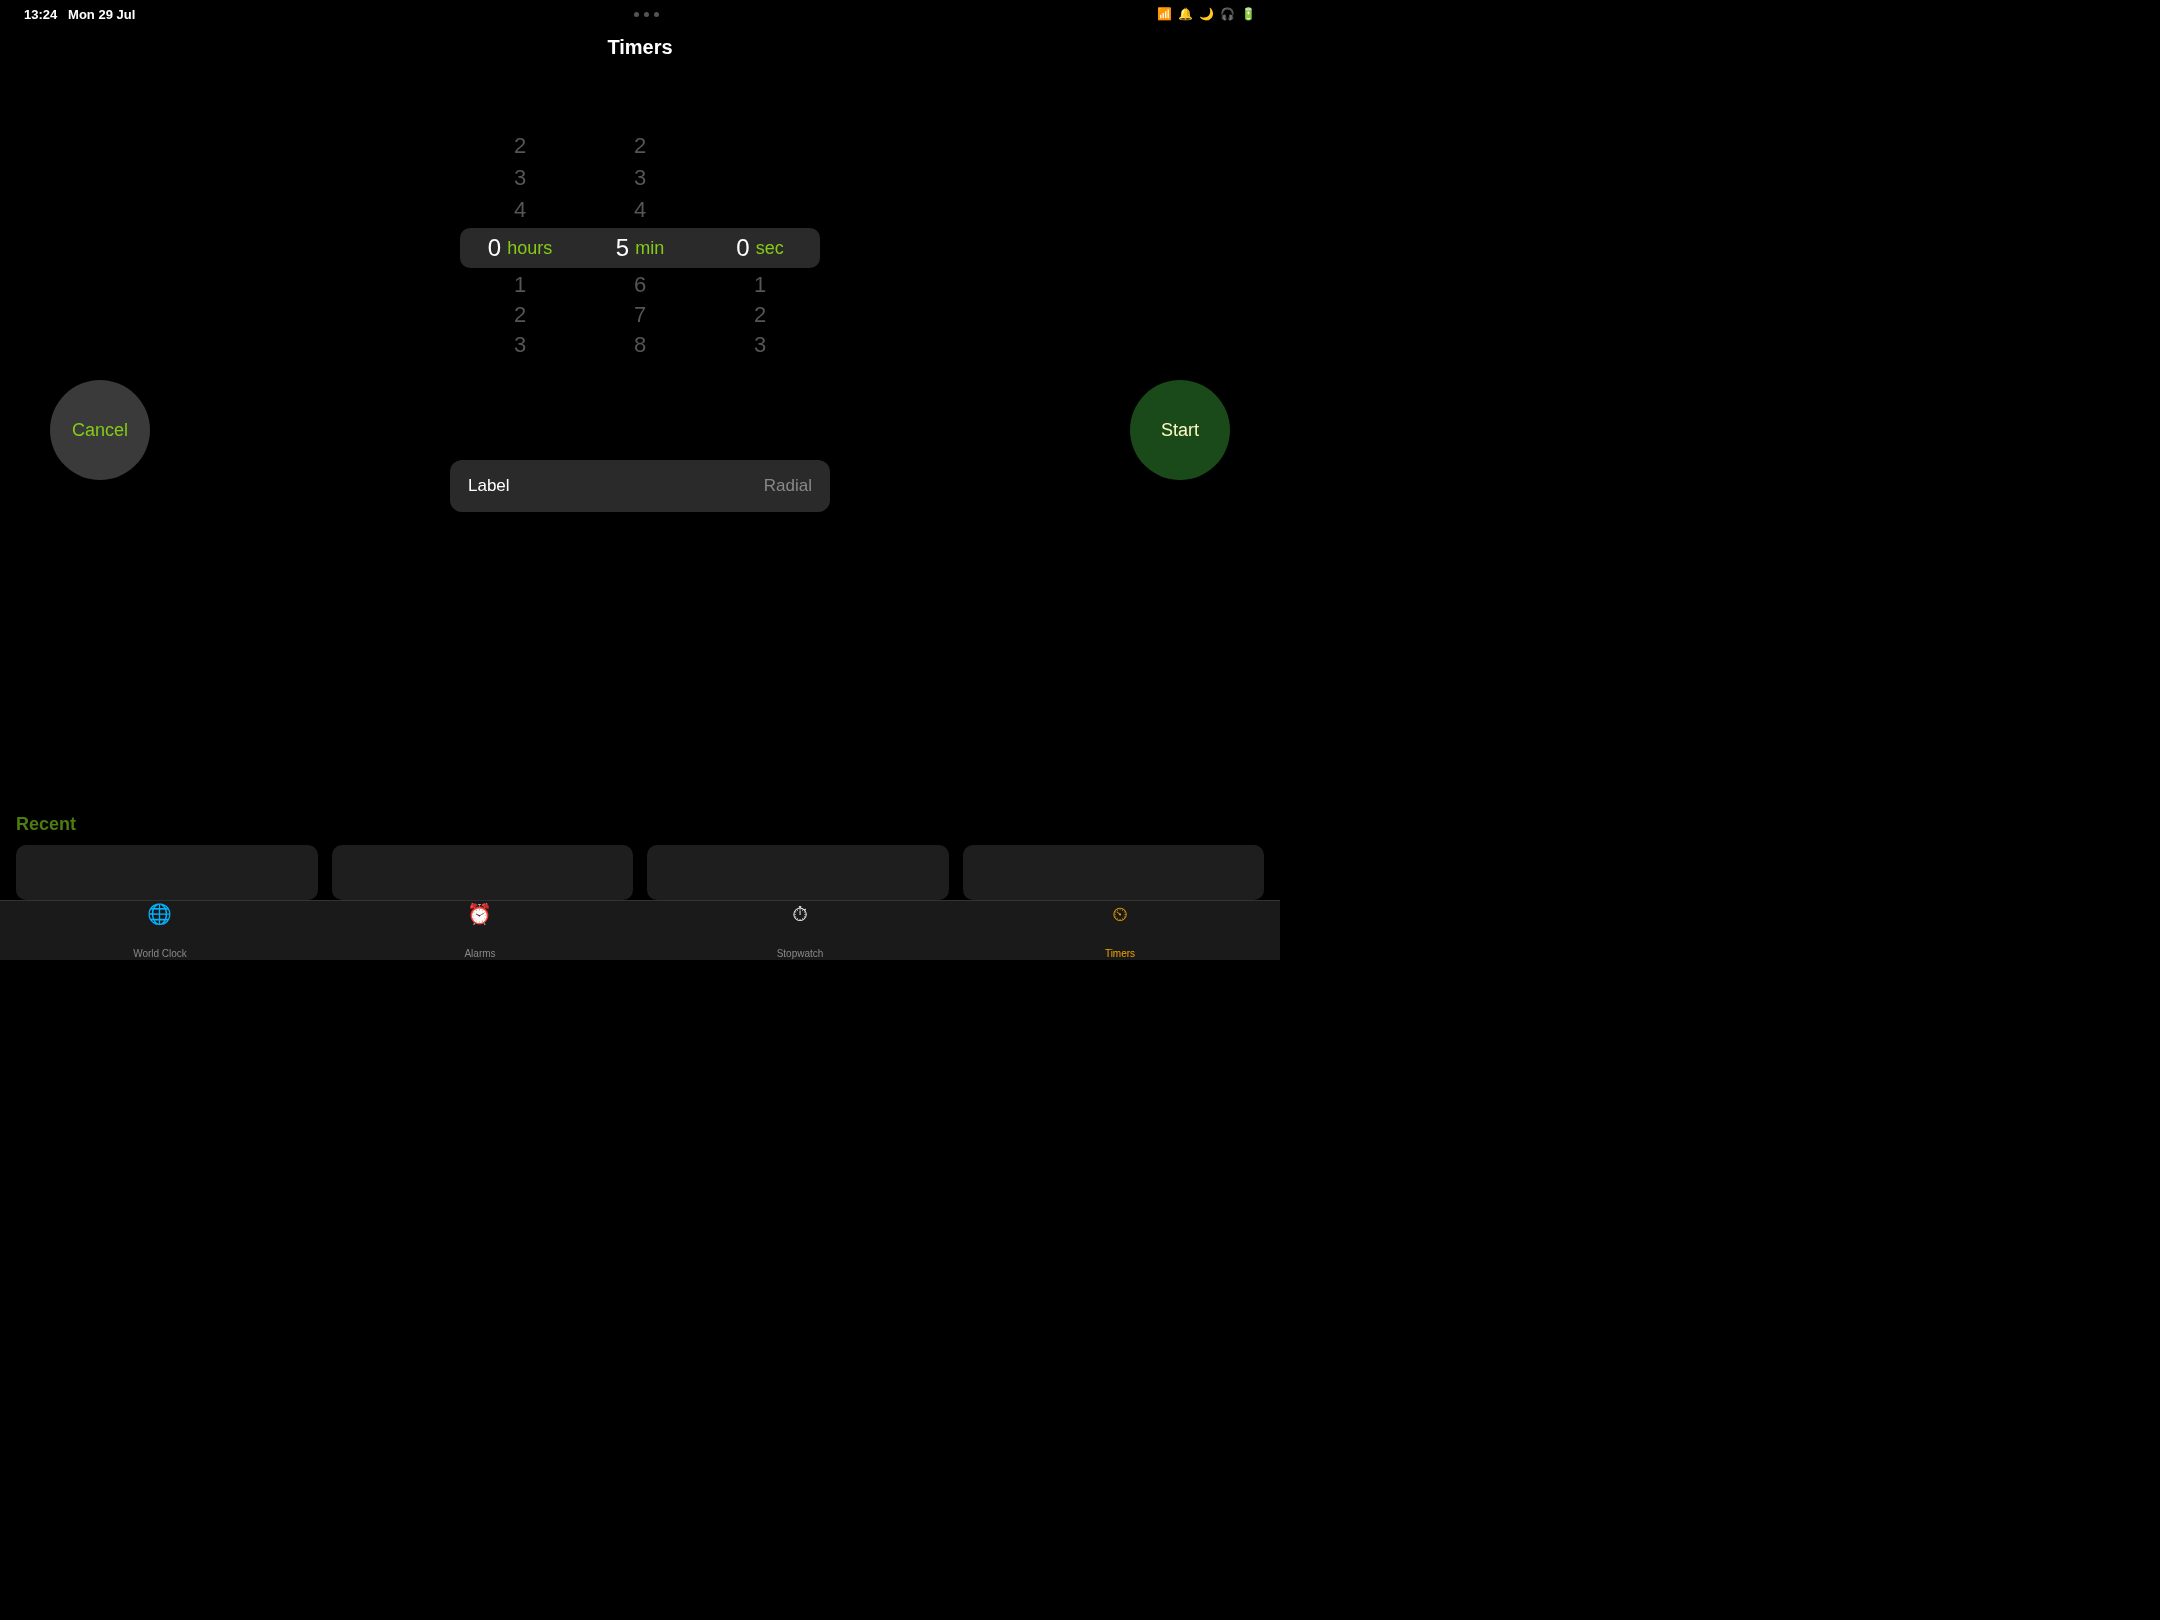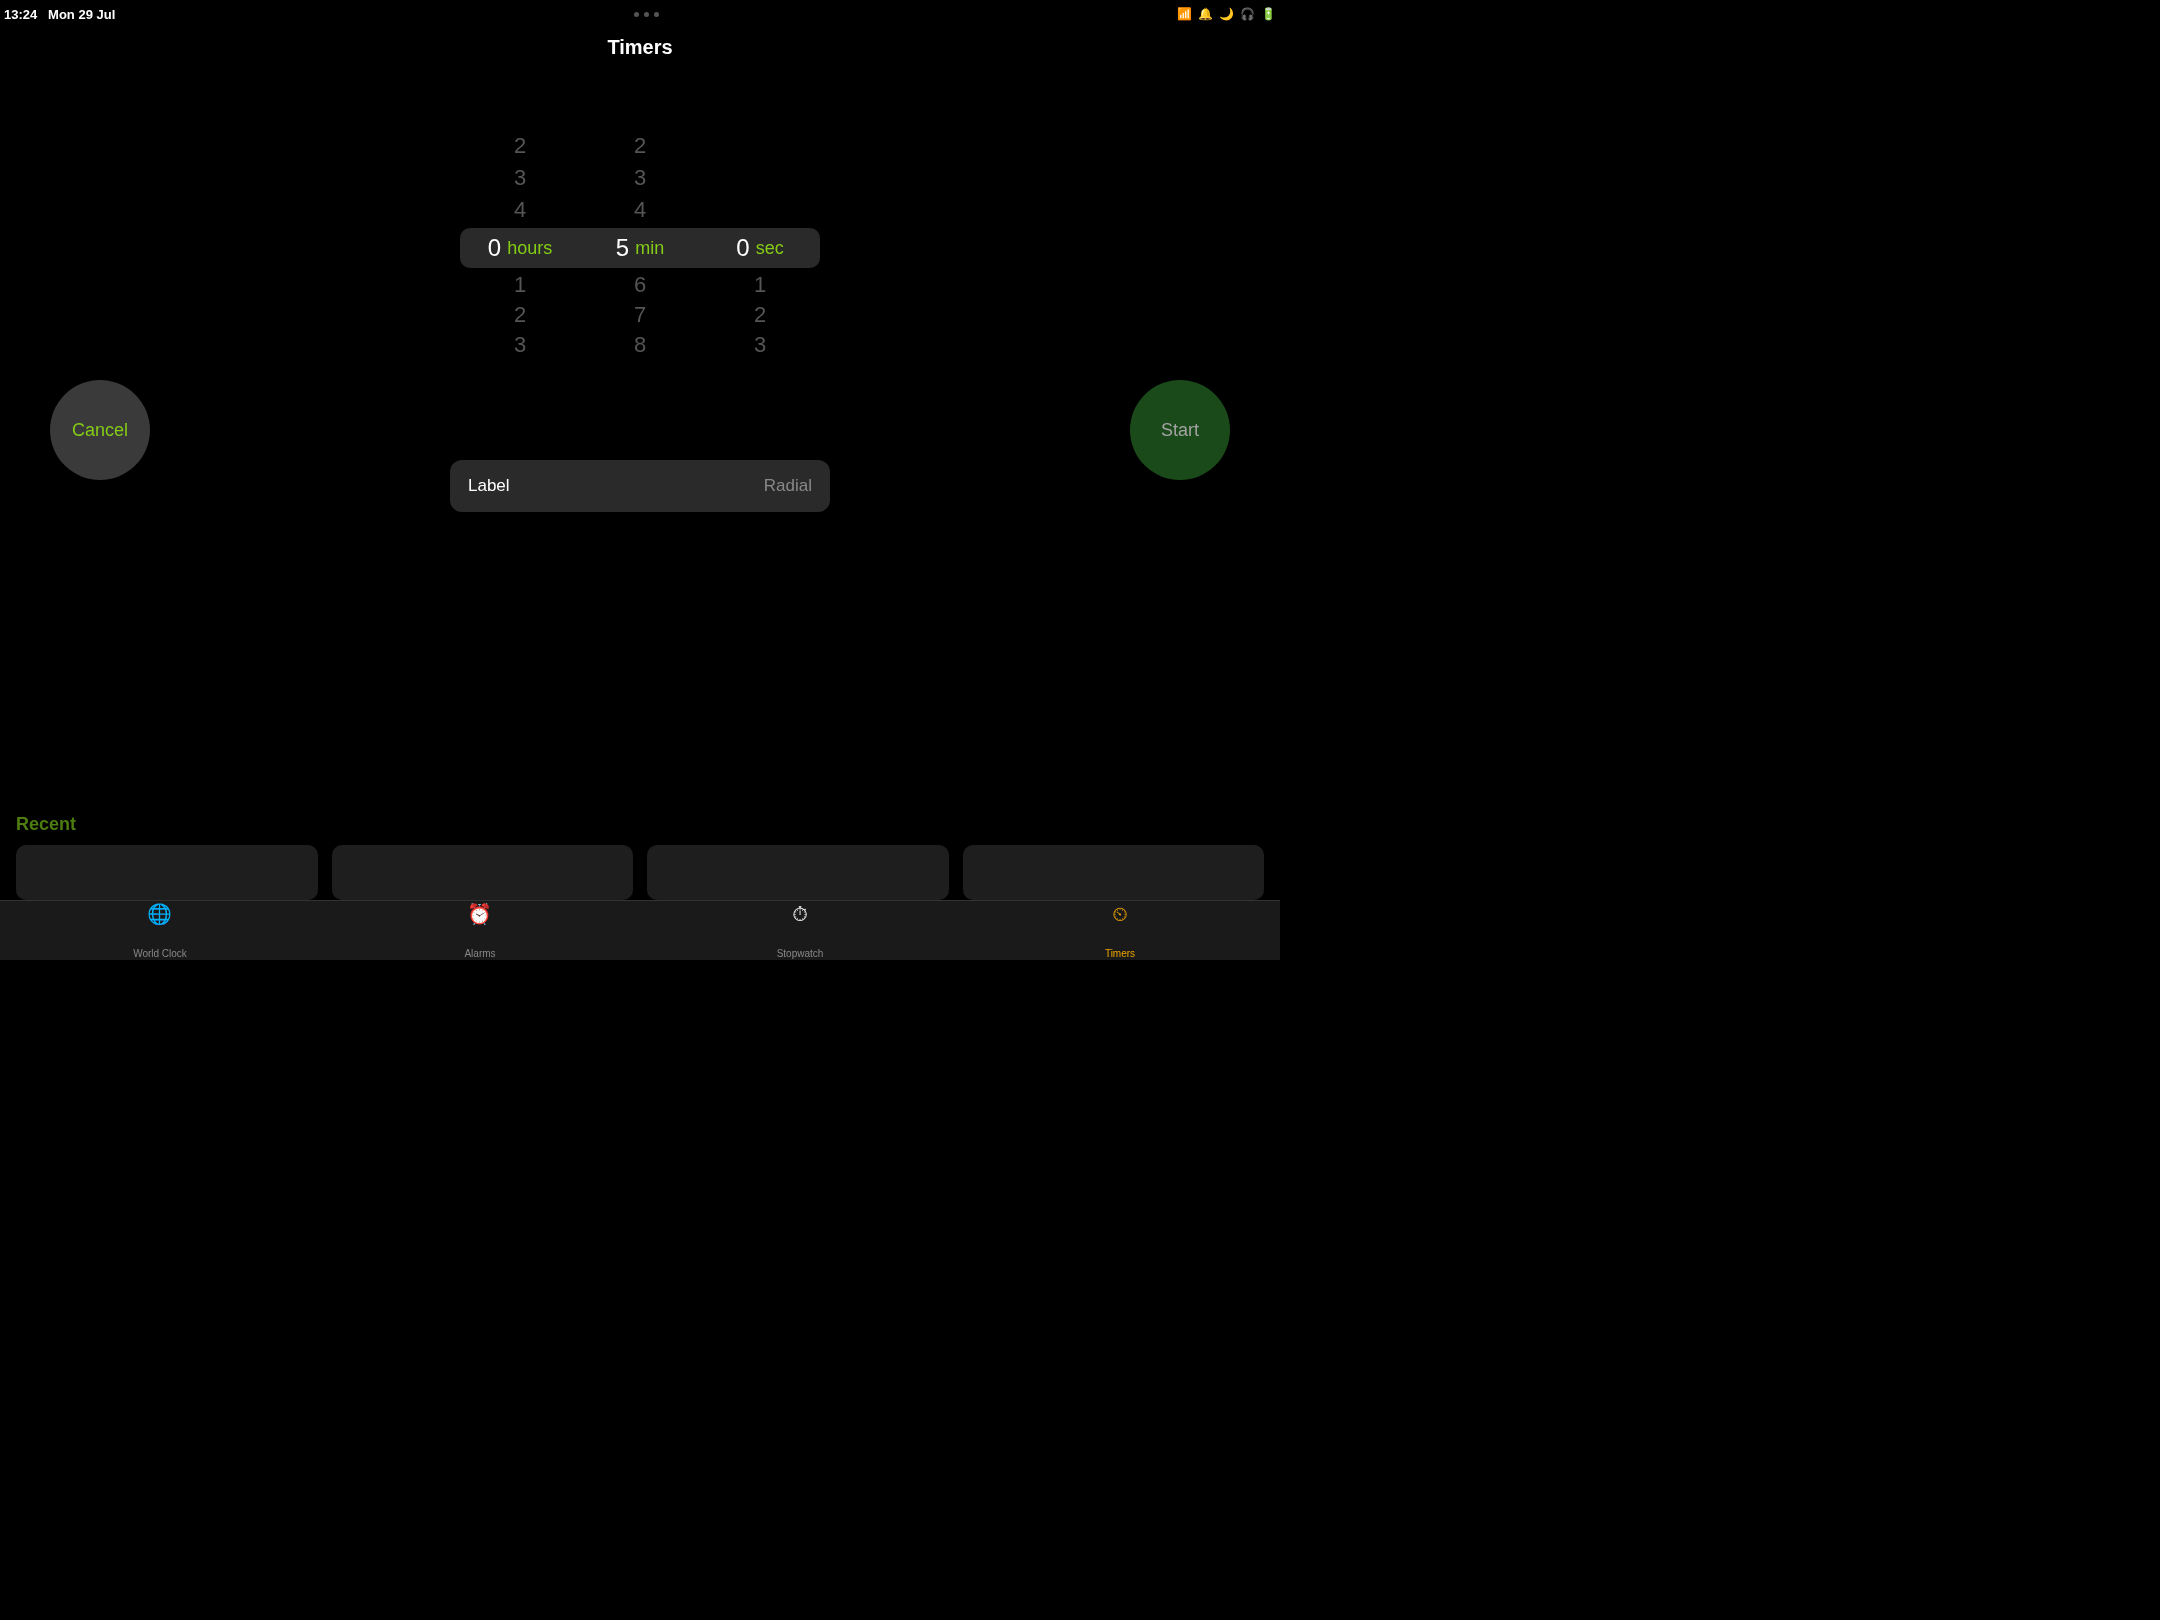--- a/index.html
+++ b/index.html
@@ -12,21 +12,21 @@
       height: 960px;
       overflow: hidden;
       position: relative;
     }
 
     
     .status-bar {
       display: flex;
       justify-content: space-between;
       align-items: center;
-      padding: 6px 4px;
+      padding: 6px 24px;
       height: 28px;
     }
     .status-left {
       font-size: 13px;
       font-weight: 600;
       color: #fff;
     }
     .status-center {
       display: flex;
       gap: 5px;
@@ -147,21 +147,21 @@
       right: 50px;
       top: 380px;
       width: 100px;
       height: 100px;
       border-radius: 50%;
       background: #1a4a1a;
       display: flex;
       align-items: center;
       justify-content: center;
       font-size: 18px;
-      color: #a3a3a3;
+      color: #fef9c3;
       cursor: pointer;
       border: none;
     }
 
     
     .options-panel {
       position: absolute;
       top: 460px;
       left: 50%;
       transform: translateX(-50%);

